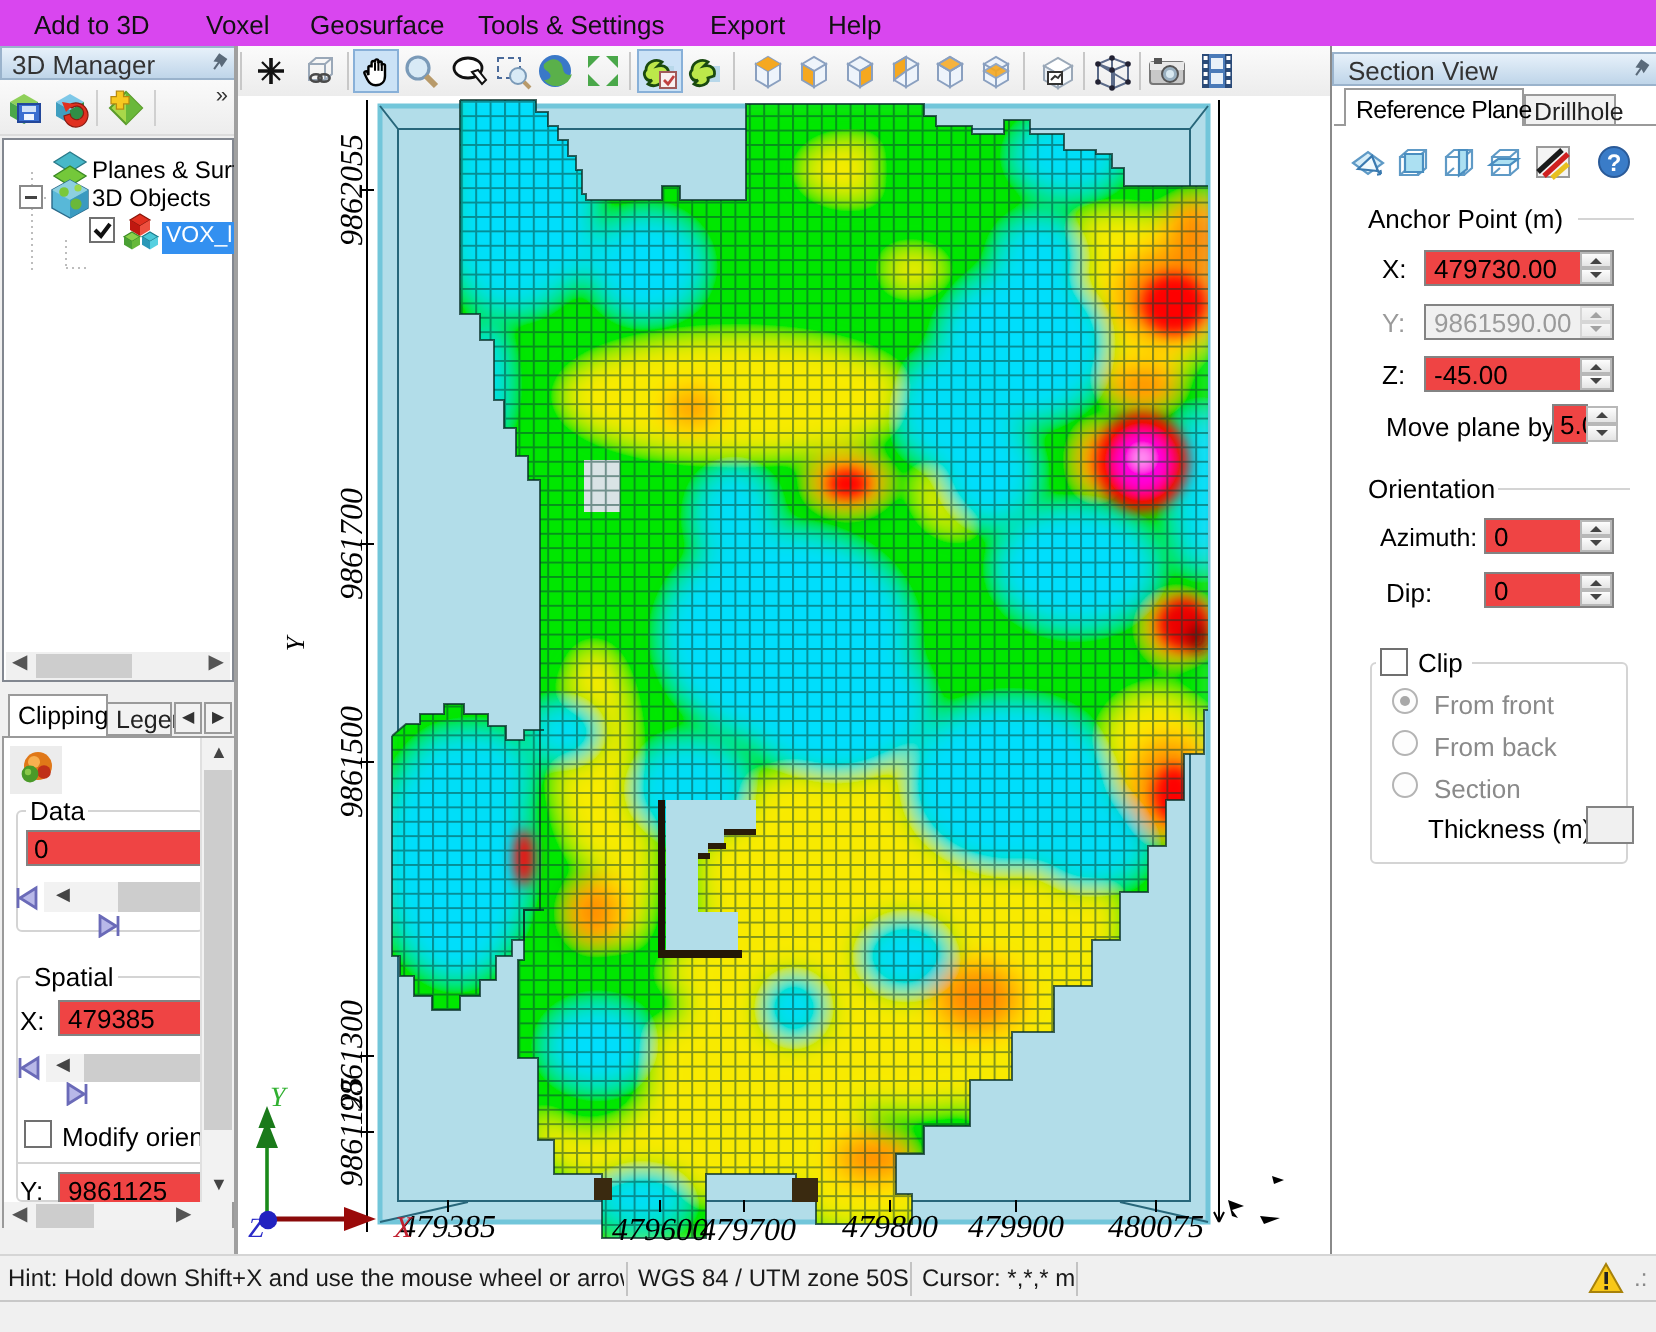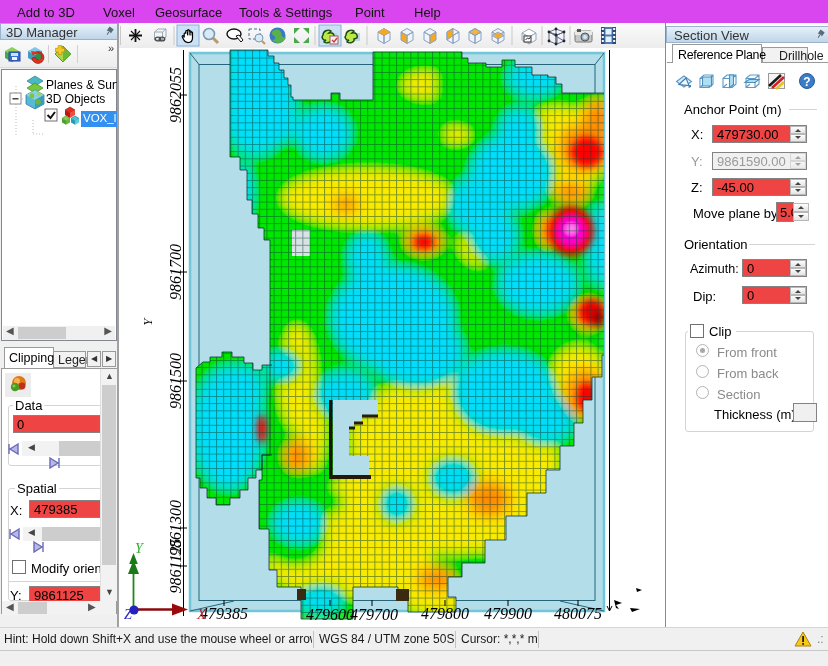--- a/index.html
+++ b/index.html
@@ -30,21 +30,21 @@
 svg{display:block;}
 .tabA{position:absolute;background:#fff;border:1px solid #9a9a9a;border-bottom:none;box-sizing:border-box;font-size:13px;color:#000;z-index:3;}
 .tabI{position:absolute;background:#f2f2f2;border:1px solid #9a9a9a;box-sizing:border-box;font-size:12.5px;color:#222;z-index:2;}
 </style></head>
 <body>
 <div class="abs" id="menubar">
  <span style="left:17px">Add to 3D</span>
  <span style="left:103px">Voxel</span>
  <span style="left:155px">Geosurface</span>
  <span style="left:239px">Tools &amp; Settings</span>
- <span style="left:355px">Point</span>
+ <span style="left:355px">Export</span>
  <span style="left:414px">Help</span>
 </div>
 
 <div class="abs" id="leftpanel">
  <div class="ptitle" style="top:0;height:17px;">
       <span style="position:absolute;left:5px;top:1px;">3D Manager</span>
   <svg class="abs" style="left:101px;top:2px" width="12" height="13">
         <path d="M4 2h5v5l-2-1v4h-1V6L4 7z" fill="#5a6a7a" transform="rotate(35 8 7)"></path>
       </svg>
  </div>
@@ -200,21 +200,21 @@
  <div class="ptitle" style="top:3px;left:0;height:17px;">
       <span style="position:absolute;left:7px;top:1px;">Section View</span>
   <svg class="abs" style="left:146px;top:2px" width="12" height="13">
         <path d="M4 2h5v5l-2-1v4h-1V6L4 7z" fill="#5a6a7a" transform="rotate(35 8 7)"></path>
       </svg>
  </div>
  <div class="tabA" style="left:6px;top:21px;width:90px;height:19px;font-size:12.4px;">
       <span style="position:absolute;left:5px;top:3px;letter-spacing:-0.3px;">Reference Plane</span>
     </div>
  <div class="tabI" style="left:96px;top:24px;width:46px;height:16px;font-size:12.4px;">
-      <span style="position:absolute;left:16px;top:1px;">Drillhole</span>
+      <span style="position:absolute;left:4px;top:1px;">Drillhole</span>
     </div>
  <div class="abs" style="left:1px;top:39px;width:161px;height:564px;background:#fff;border-top:1px solid #9a9a9a;">
   <svg class="abs" style="left:8px;top:10px" width="152" height="20">
    <g stroke="#5f9ac6" fill="none" stroke-width="1.1">
     <g>
             <path d="M1.5 8.5L9 3l7.5 5.5L9 14z" fill="#d6edf8"></path>
             <path d="M4 11.5L11 5l3 7.5z" fill="#f2fafd" stroke="#3a7ab0"></path>
             <path d="M13 12l2.5 2M15.5 14l-2 .3M15.5 14l-.3-2" stroke="#3a7ab0"></path>
           </g>
     <g transform="translate(23,0)">

